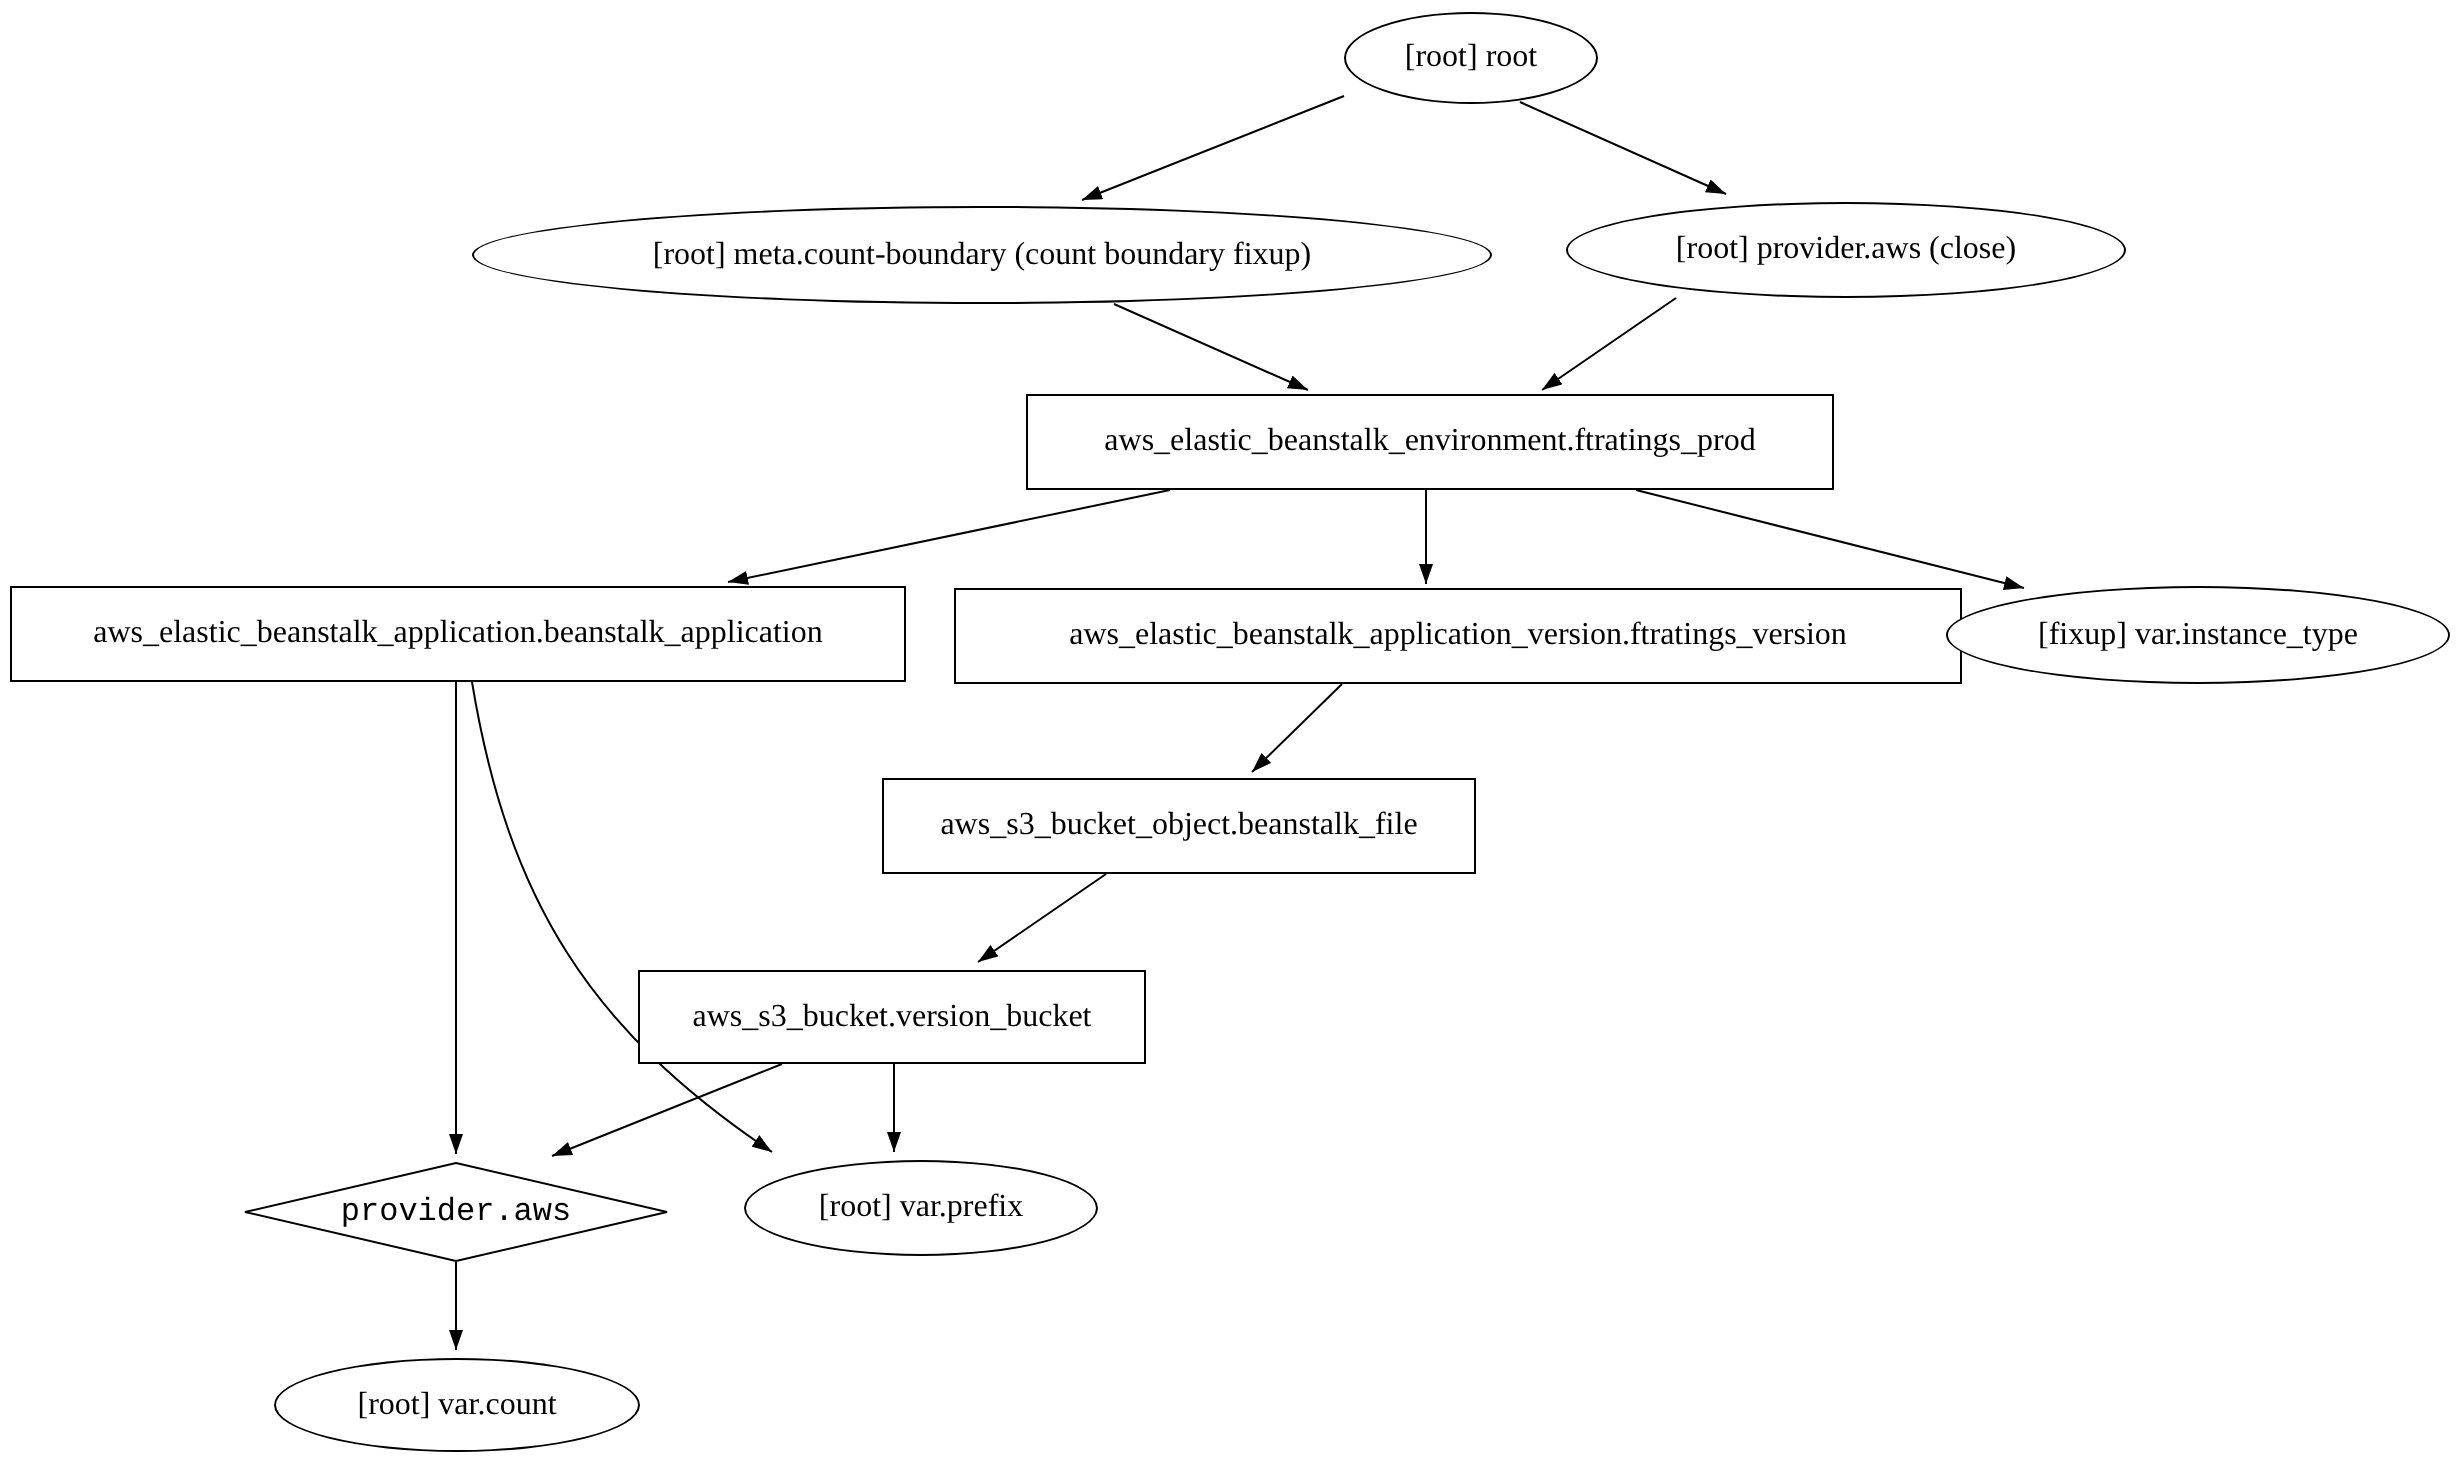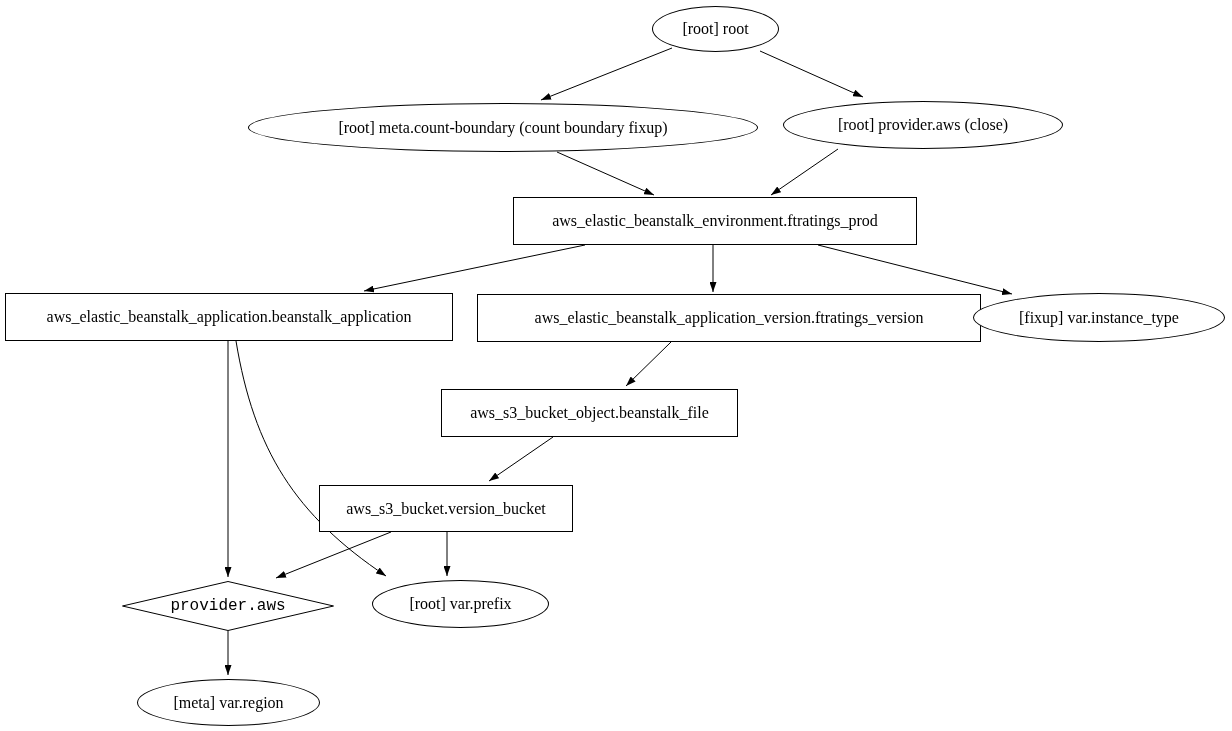--- a/index.html
+++ b/index.html
@@ -78,25 +78,25 @@
       <path d="M671,342 L626,386" marker-end="url(#arrow)"></path>
       <path d="M553,437 L489,481" marker-end="url(#arrow)"></path>
       <path d="M228,341 L228,577" marker-end="url(#arrow)"></path>
       <path d="M236,341 C254,450 295,515 386,576" marker-end="url(#arrow)"></path>
       <path d="M391,532 L276,578" marker-end="url(#arrow)"></path>
       <path d="M447,532 L447,576" marker-end="url(#arrow)"></path>
       <path d="M228,631 L228,675" marker-end="url(#arrow)"></path>
     </g>
   </svg>
 
-  <div class="node ellipse" style="left:652px; top:6px; width:127px; height:46px;">
+  <div class="node ellipse" style="left:672px; top:6px; width:127px; height:46px;">
     <span class="label">[root] root</span>
   </div>
 
-  <div class="node ellipse" style="left:248px; top:103px; width:510px; height:49px;">
+  <div class="node ellipse" style="left:236px; top:103px; width:510px; height:49px;">
     <span class="label">[root] meta.count-boundary (count boundary fixup)</span>
   </div>
 
   <div class="node ellipse" style="left:783px; top:101px; width:280px; height:48px;">
     <span class="label">[root] provider.aws (close)</span>
   </div>
 
   <div class="node box" style="left:513px; top:197px; width:404px; height:48px;">
     <span class="label">aws_elastic_beanstalk_environment.ftratings_prod</span>
   </div>
@@ -126,16 +126,16 @@
       <polygon points="106,0.5 211.5,25 106,49.5 0.5,25" fill="#ffffff" stroke="#000000" stroke-width="1"></polygon>
     </svg>
     <span class="label">provider.aws</span>
   </div>
 
   <div class="node ellipse" style="left:372px; top:580px; width:177px; height:48px;">
     <span class="label">[root] var.prefix</span>
   </div>
 
   <div class="node ellipse" style="left:137px; top:679px; width:183px; height:47px;">
-    <span class="label">[meta] var.region</span>
+    <span class="label">[root] var.count</span>
   </div>
 
 </div>
 
 </body></html>

